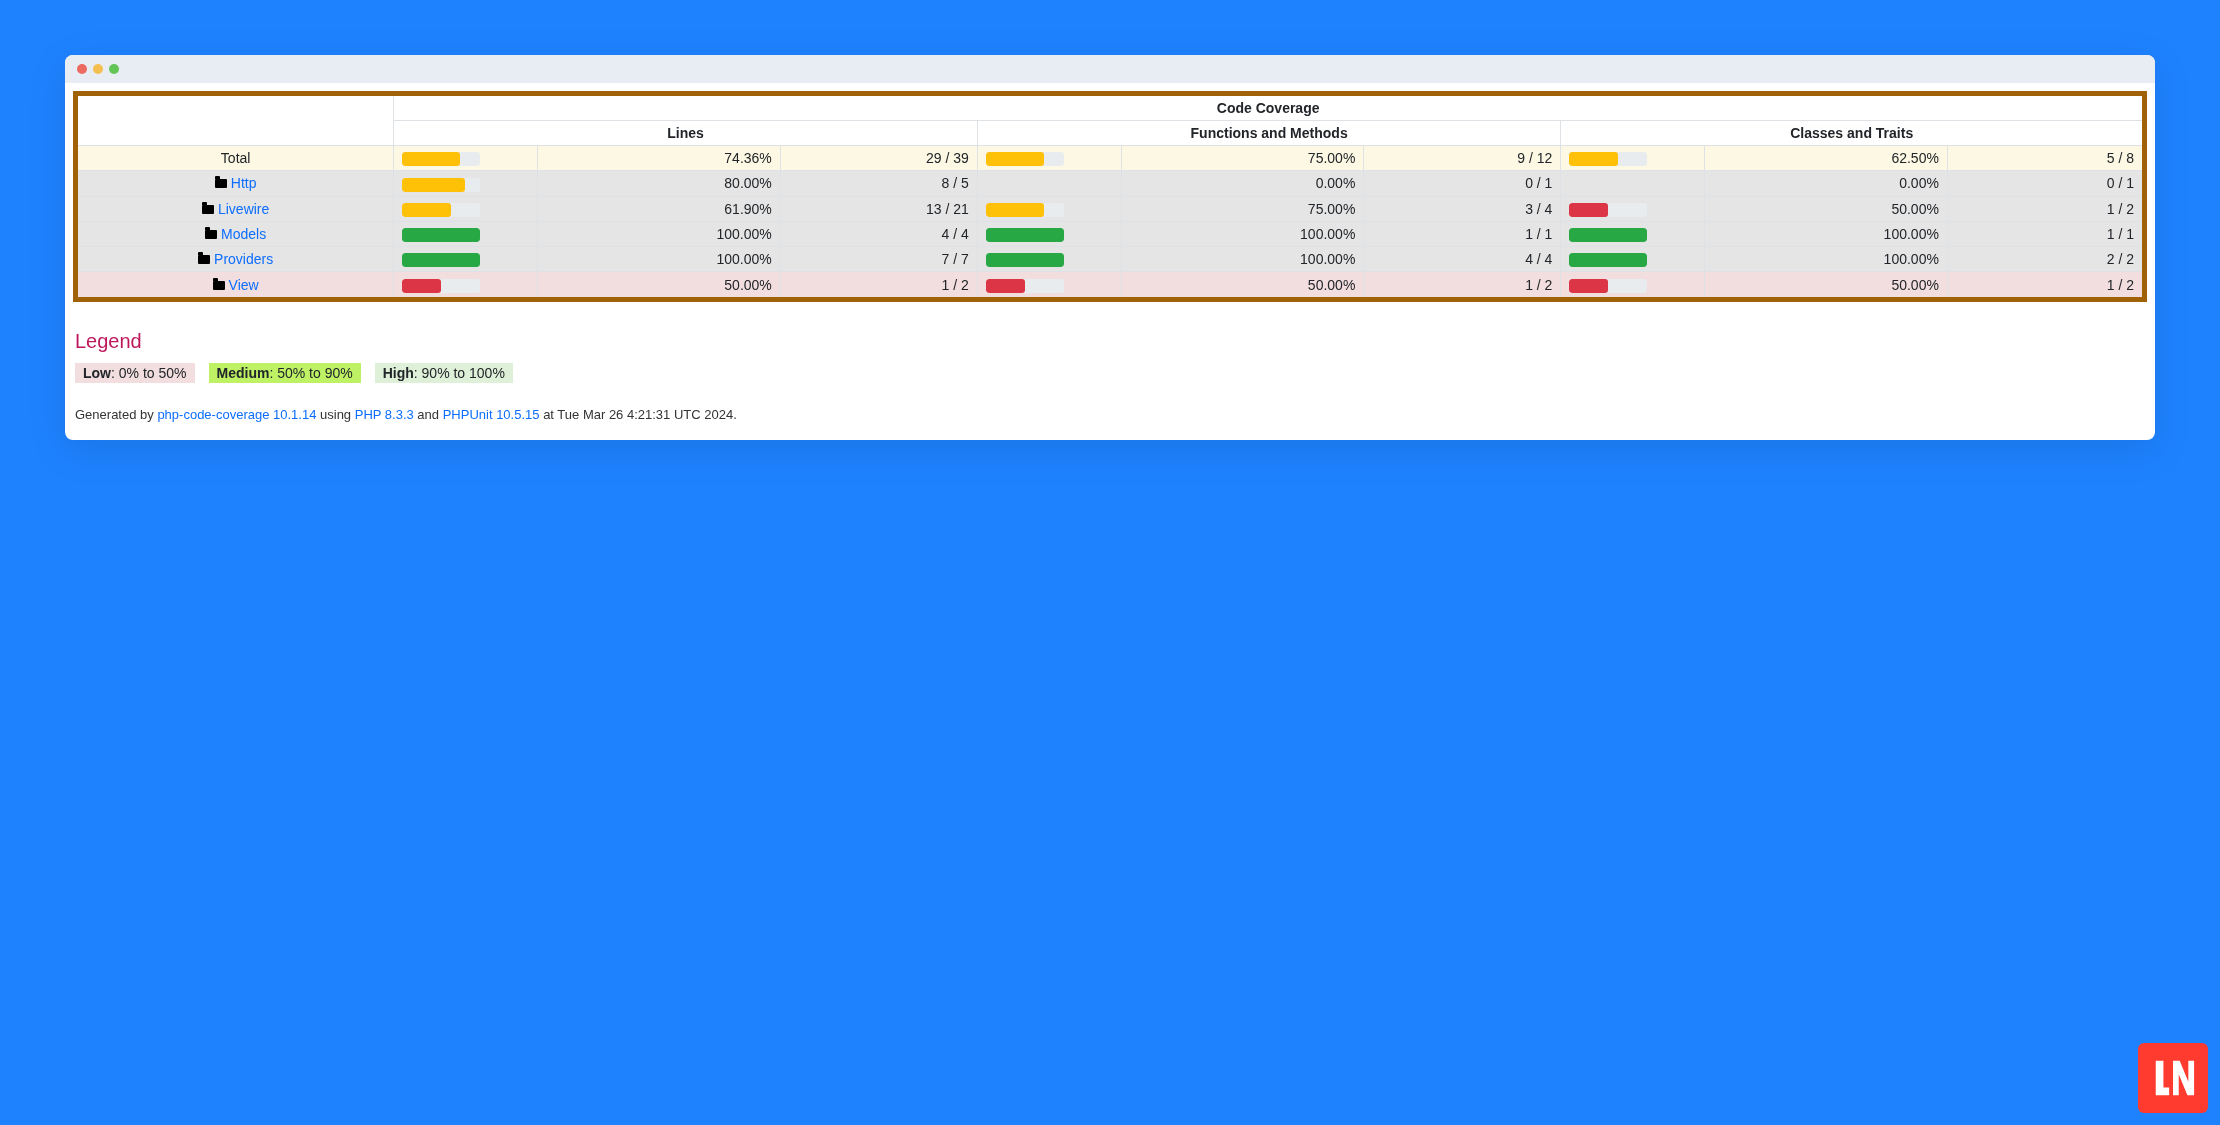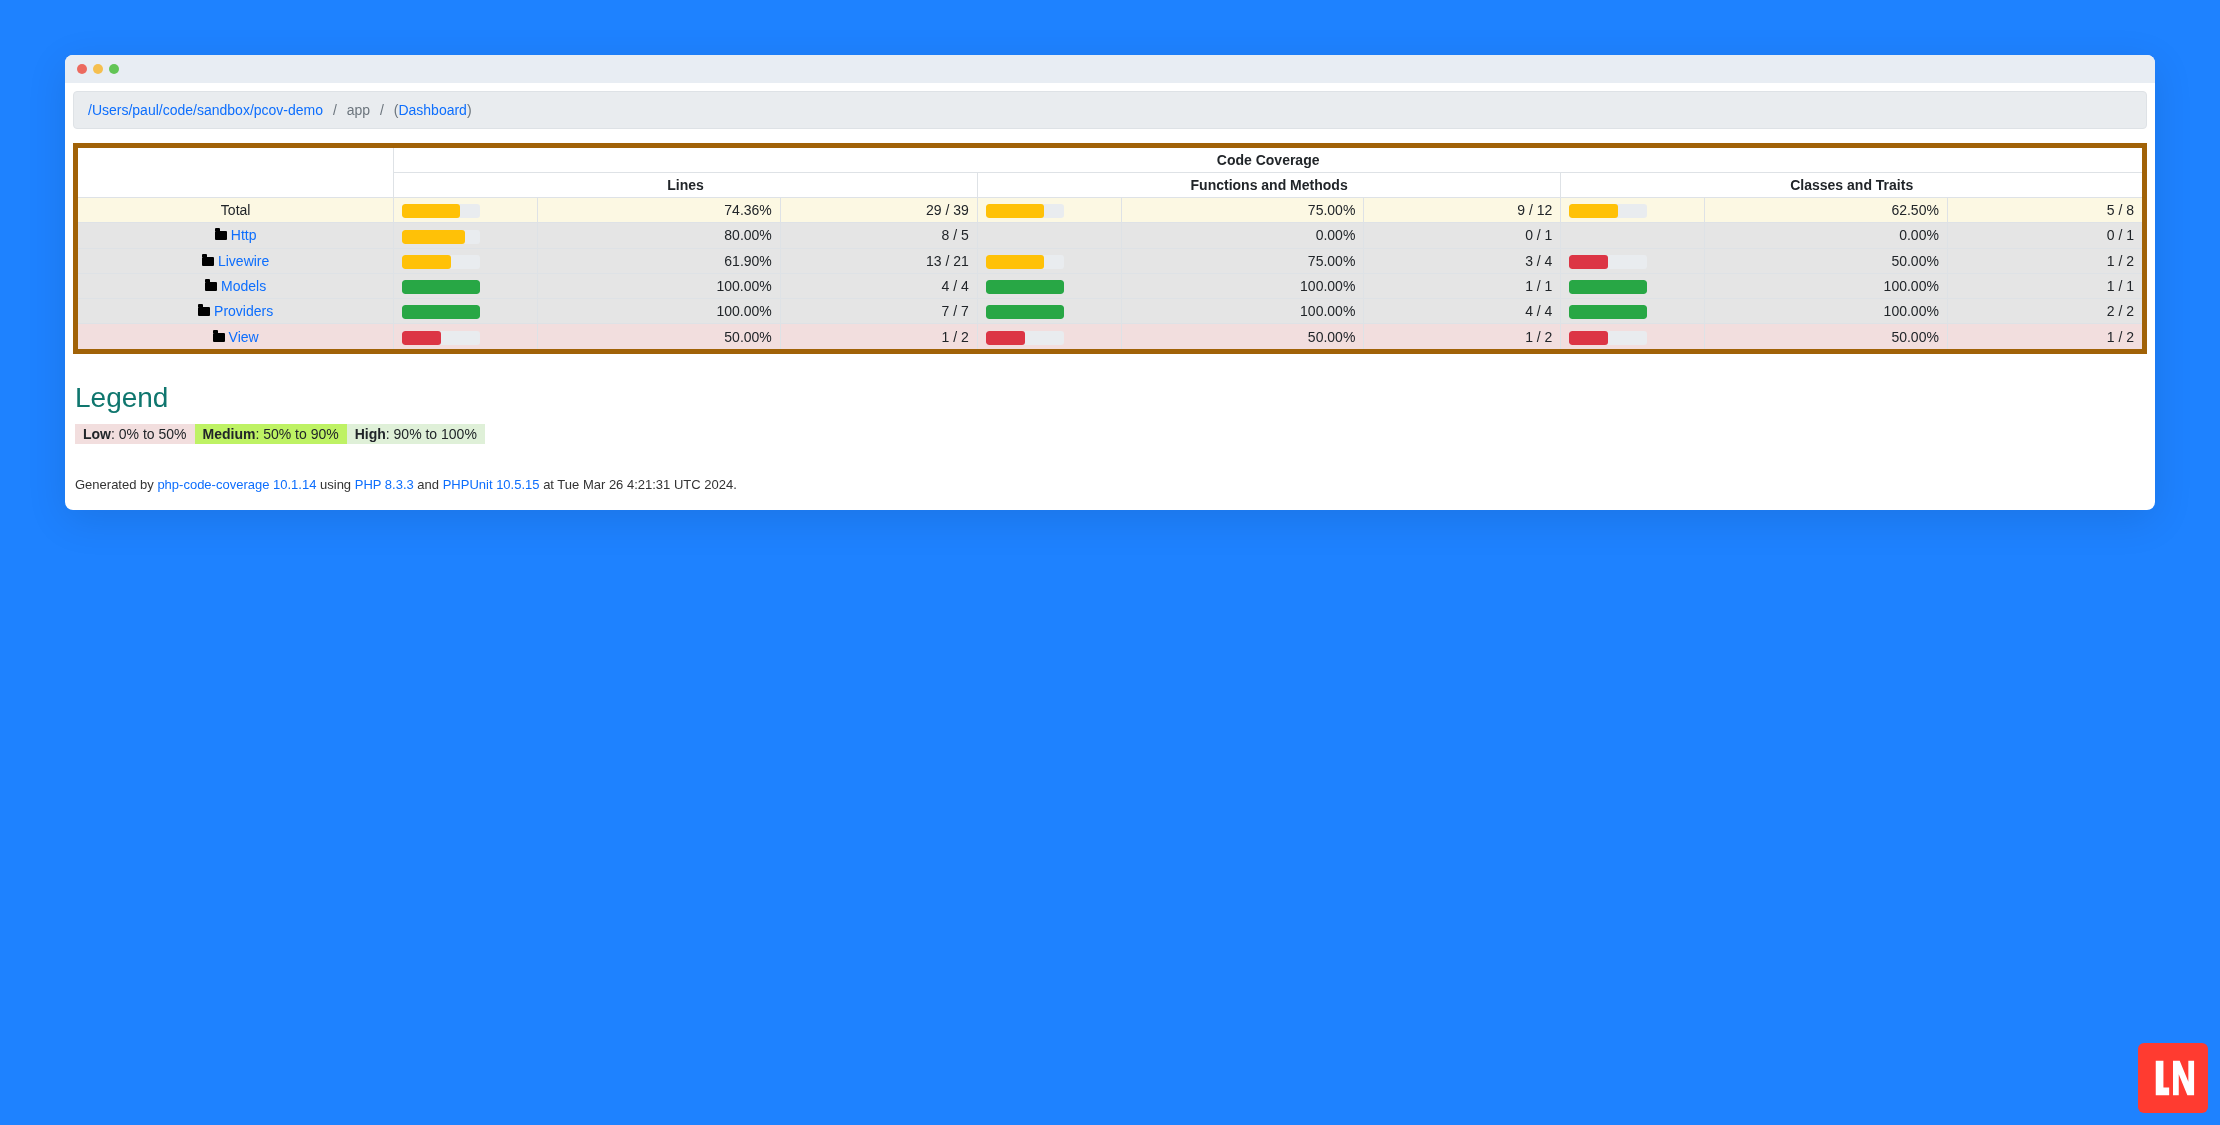--- a/index.html
+++ b/index.html
@@ -86,22 +86,22 @@
     border-radius: 3px;
     overflow: hidden;
     display: inline-block;
     vertical-align: middle;
   }
   .bar .fill { height: 100%; border-radius: 3px; }
   .fill.green { background: #28a745; }
   .fill.yellow { background: #ffc107; }
   .fill.red { background: #dc3545; }
   .legend-section { margin-top: 28px; padding: 0 2px 10px; }
-  .legend-title { font-size: 28px; font-weight: 400; color: #0f766e; margin-bottom: 10px; }
-  .legend-items { display: flex; font-size: 14px; margin-bottom: 33px; }
+  .legend-title { font-size: 20px; font-weight: 400; color: #be185d; margin-bottom: 10px; }
+  .legend-items { display: flex; gap: 14px; font-size: 14px; margin-bottom: 24px; }
   .legend-item { padding: 2px 8px; }
   .legend-item.low { background: #f2dede; }
   .legend-item.medium { background: #bef264; }
   .legend-item.high { background: #dff0d8; }
   .footer-text { font-size: 13px; color: #333; }
   .footer-text a { color: #0d6efd; text-decoration: none; }
   .logo-badge {
     position: fixed;
     right: 12px;
     bottom: 12px;
@@ -117,27 +117,20 @@
 </head>
 <body>
 
 <div class="window">
   <div class="titlebar">
     <span class="dot red"></span>
     <span class="dot yellow"></span>
     <span class="dot green"></span>
   </div>
   <div class="content">
-    <div class="breadcrumb">
-      <a href="#">/Users/paul/code/sandbox/pcov-demo</a>
-      <span class="sep">/</span>
-      <span class="cur">app</span>
-      <span class="sep">/</span>
-      <span class="cur">(<a href="#">Dashboard</a>)</span>
-    </div>
 
     <table class="coverage">
       <thead>
         <tr>
           <th class="col-name" rowspan="2"></th>
           <th colspan="9">Code Coverage</th>
         </tr>
         <tr>
           <th colspan="3">Lines</th>
           <th colspan="3">Functions and Methods</th>

